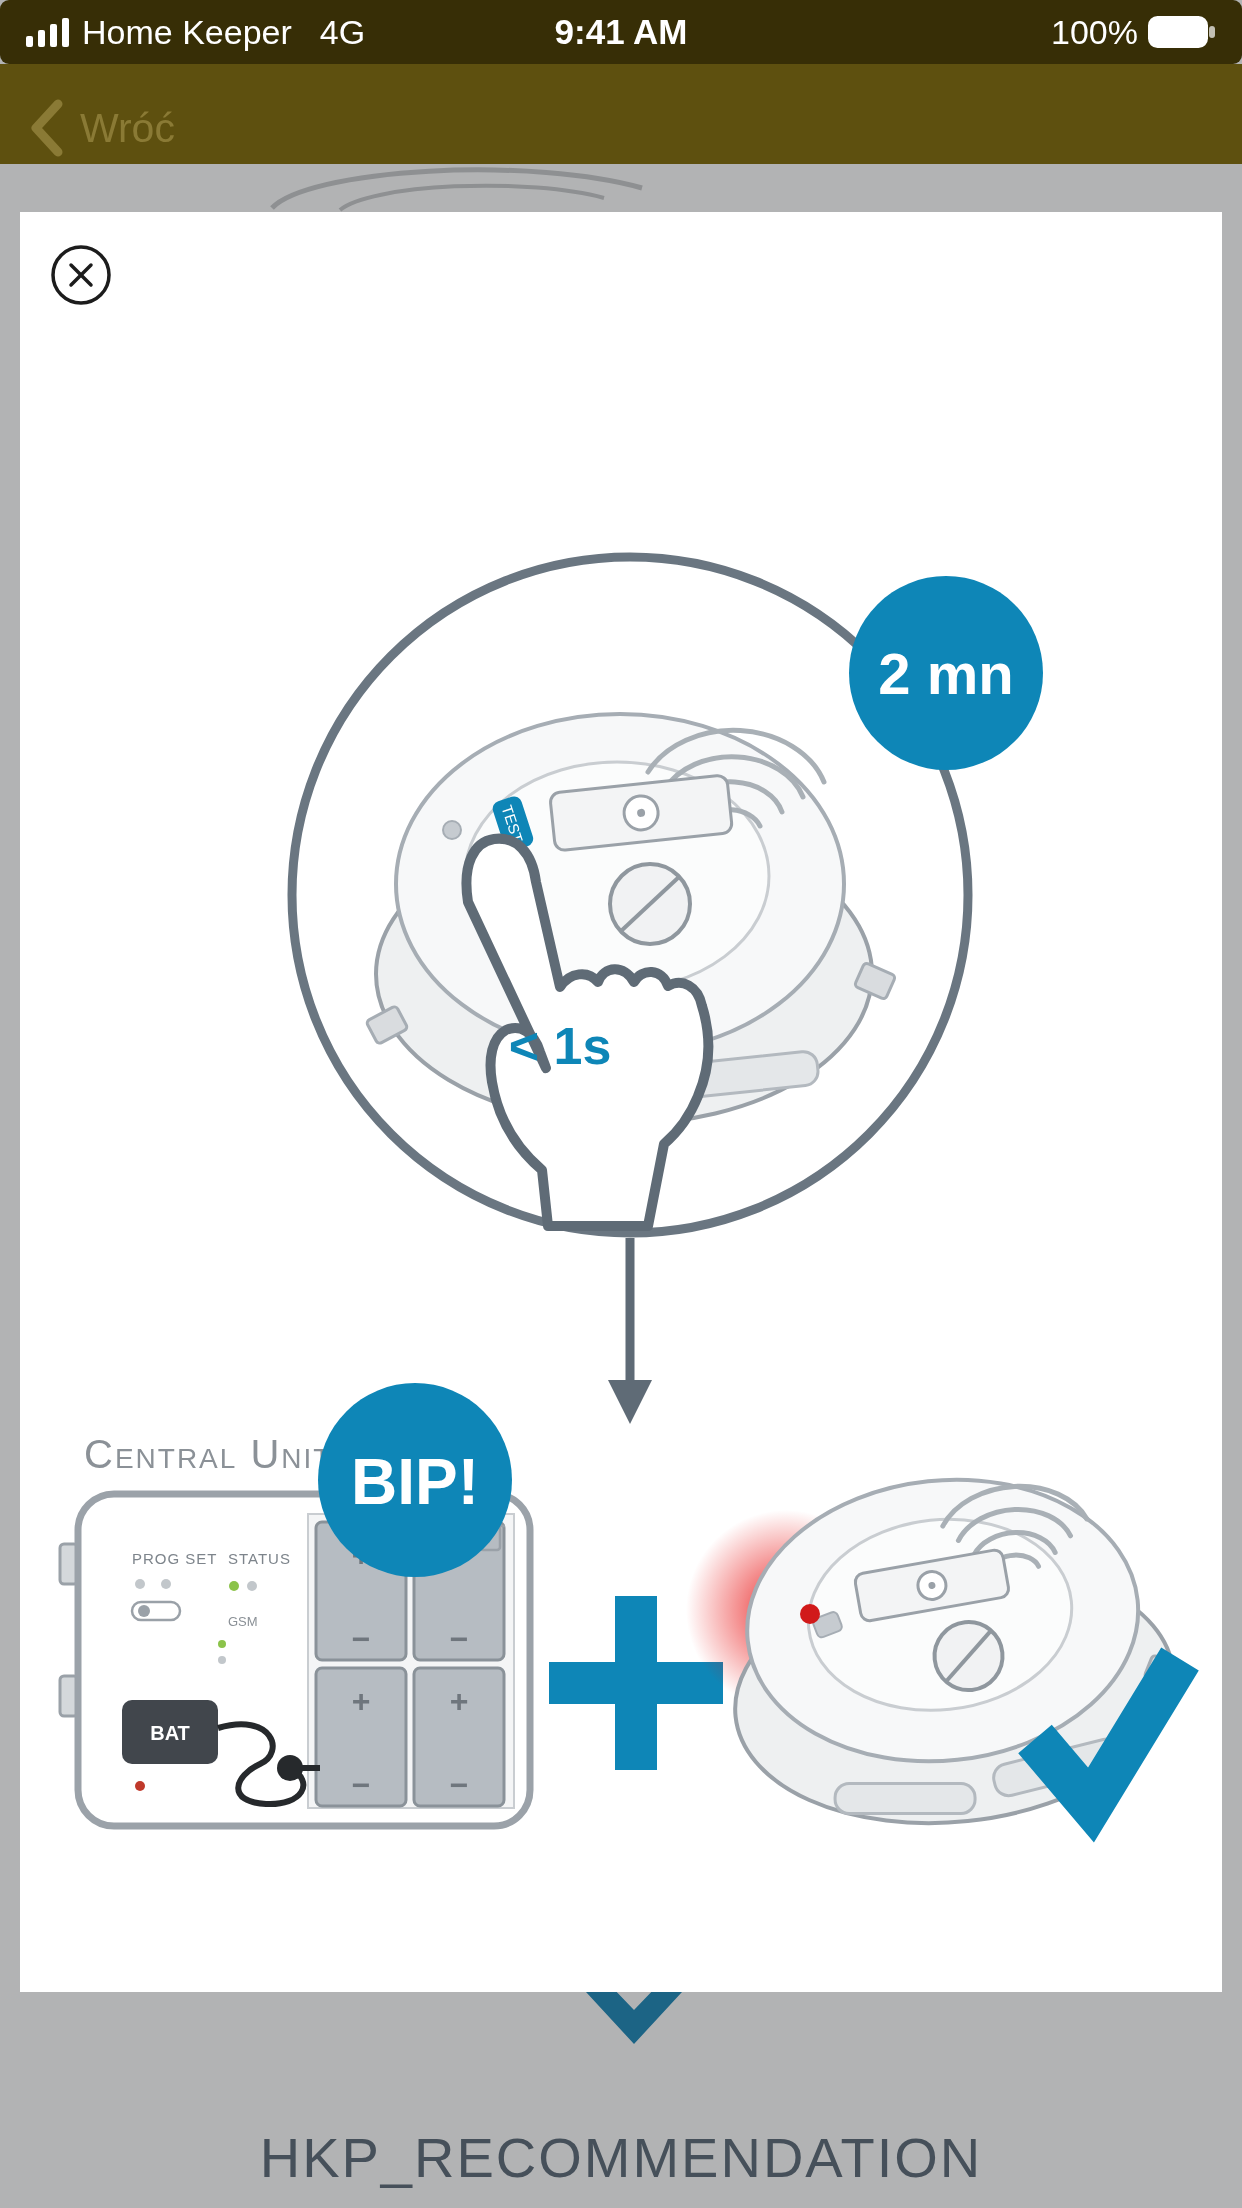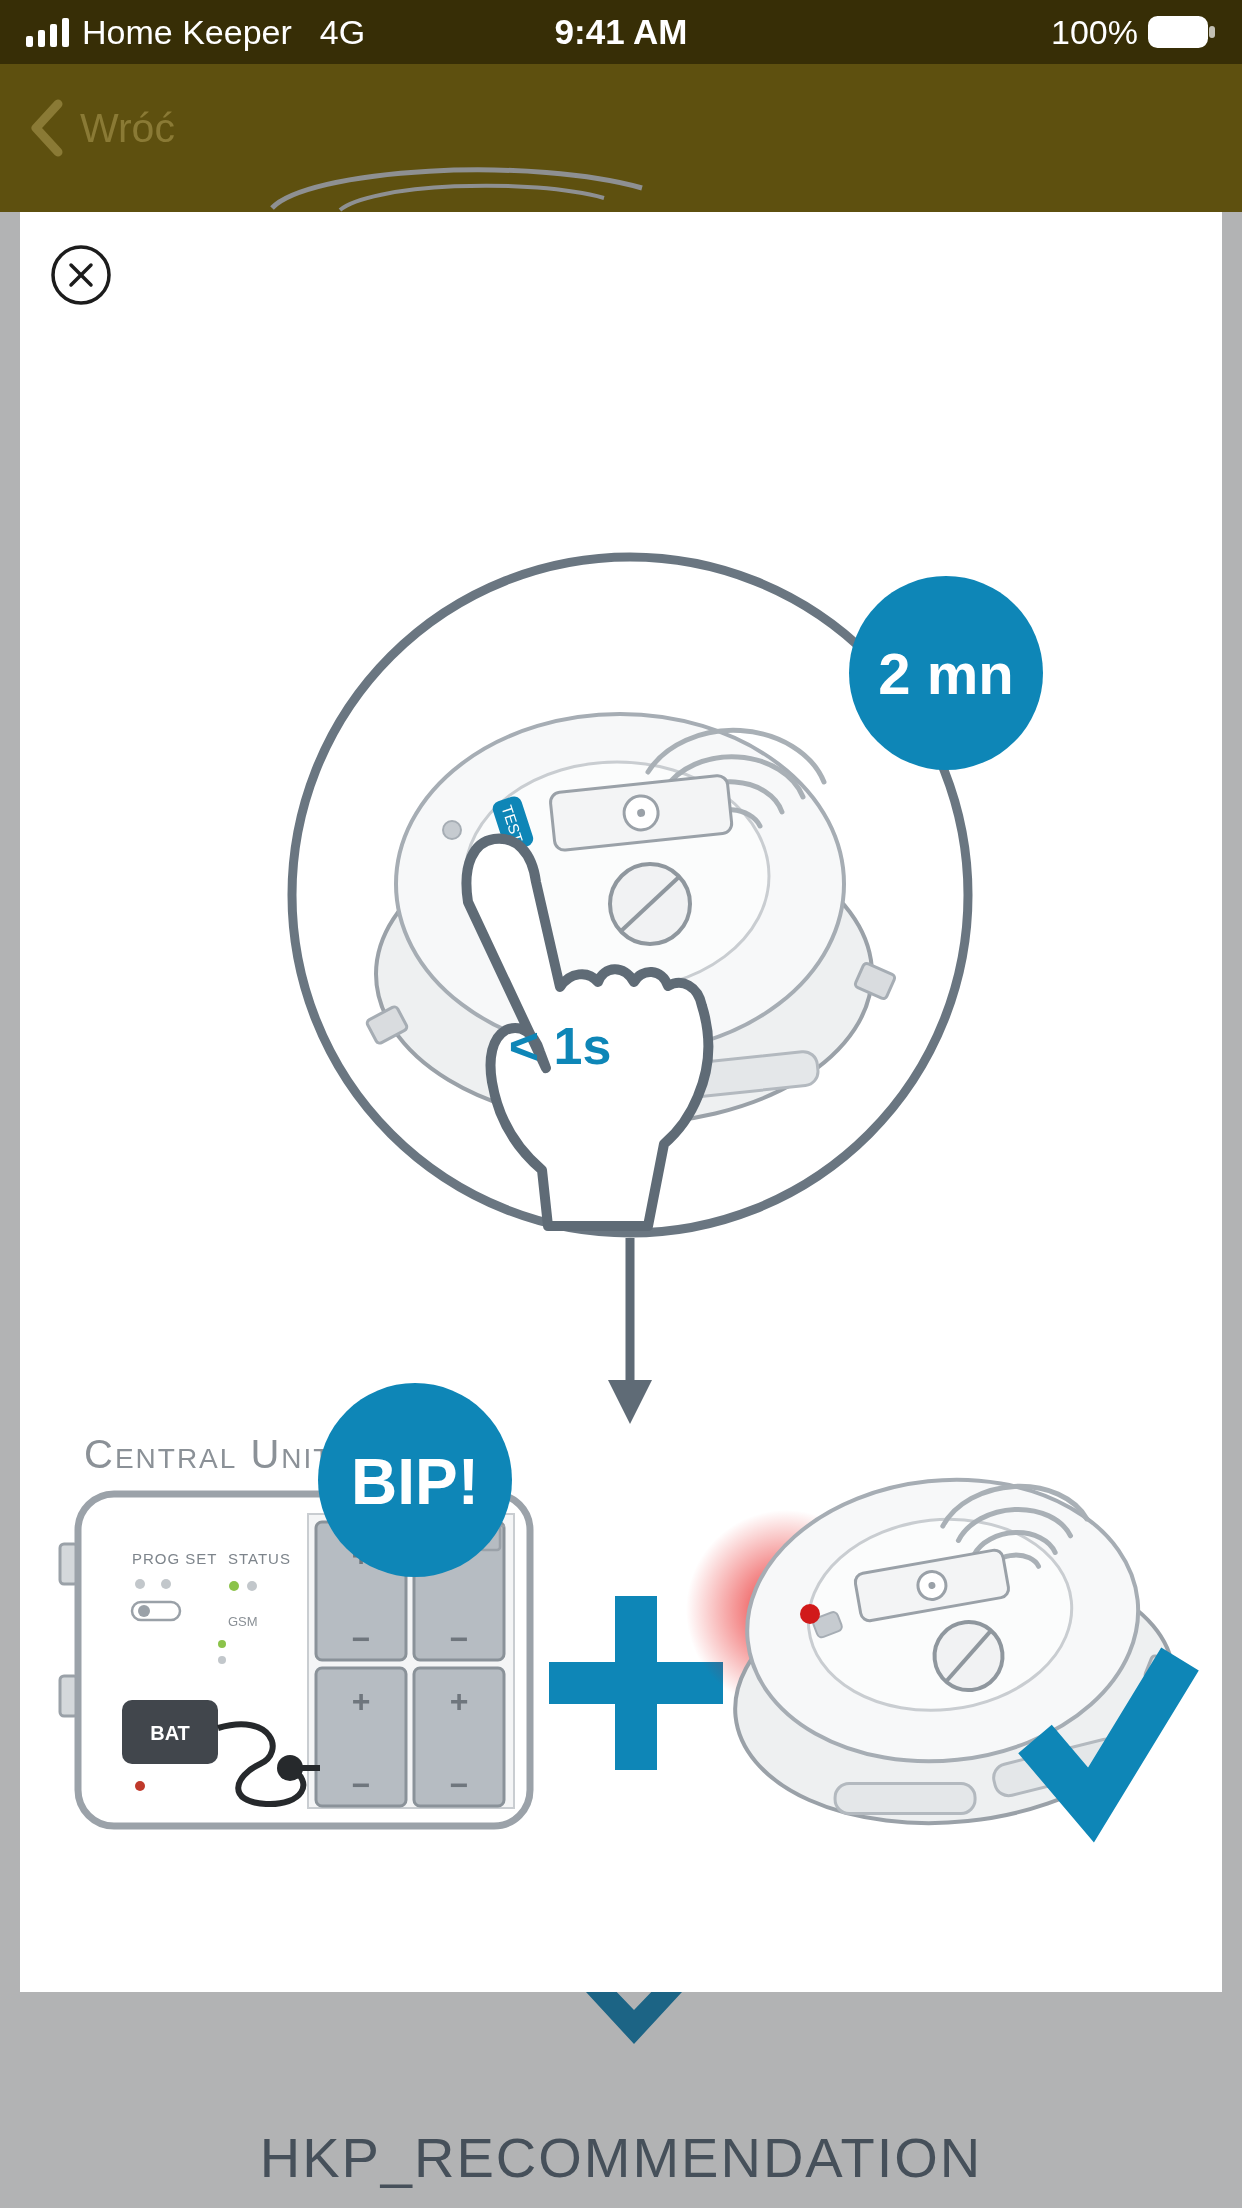--- a/index.html
+++ b/index.html
@@ -5,33 +5,33 @@
   * { margin: 0; padding: 0; box-sizing: border-box; }
   body { font-family: "Liberation Sans", sans-serif; background: #000; }
   .phone {
     position: relative; width: 1242px; height: 2208px;
     background: #b2b3b4; overflow: hidden;
   }
   
   .statusbar {
     position: absolute; top: 0; left: 0; right: 0; height: 64px;
     background: #372e06; color: #fff; z-index: 3;
-    display: flex; align-items: center; padding: 0 26px;
+    display: flex; align-items: center; padding: 0 26px; border-radius: 9px;
   }
   .sb-left { display: flex; align-items: center; gap: 12px; }
   .sb-carrier { font-size: 34px; }
   .sb-network { font-size: 34px; margin-left: 16px; }
   .sb-time {
     position: absolute; left: 50%; transform: translateX(-50%);
     font-size: 35px; font-weight: 600;
   }
   .sb-right { margin-left: auto; display: flex; align-items: center; gap: 10px; }
   .sb-batterypct { font-size: 34px; }
   .navbar {
-    position: absolute; top: 64px; left: 0; right: 0; height: 148px;
+    position: absolute; top: 64px; left: 0; right: 0; height: 100px;
     background: #5e500f; z-index: 1;
   }
   .back-button {
     position: absolute; left: 30px; top: 34px; height: 60px;
     display: flex; align-items: center; gap: 16px;
     background: none; border: none; cursor: pointer;
   }
   .back-label { font-size: 41px; color: #8a7a35; }
   .nav-title {
     position: absolute; left: 212px; top: 36px;

